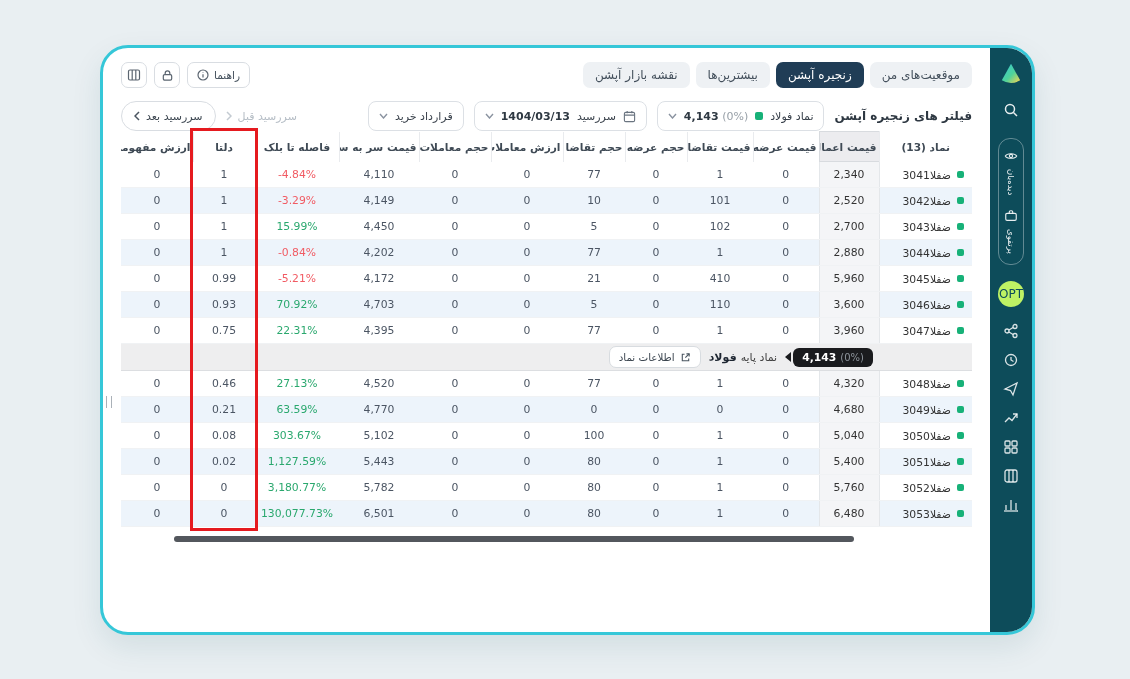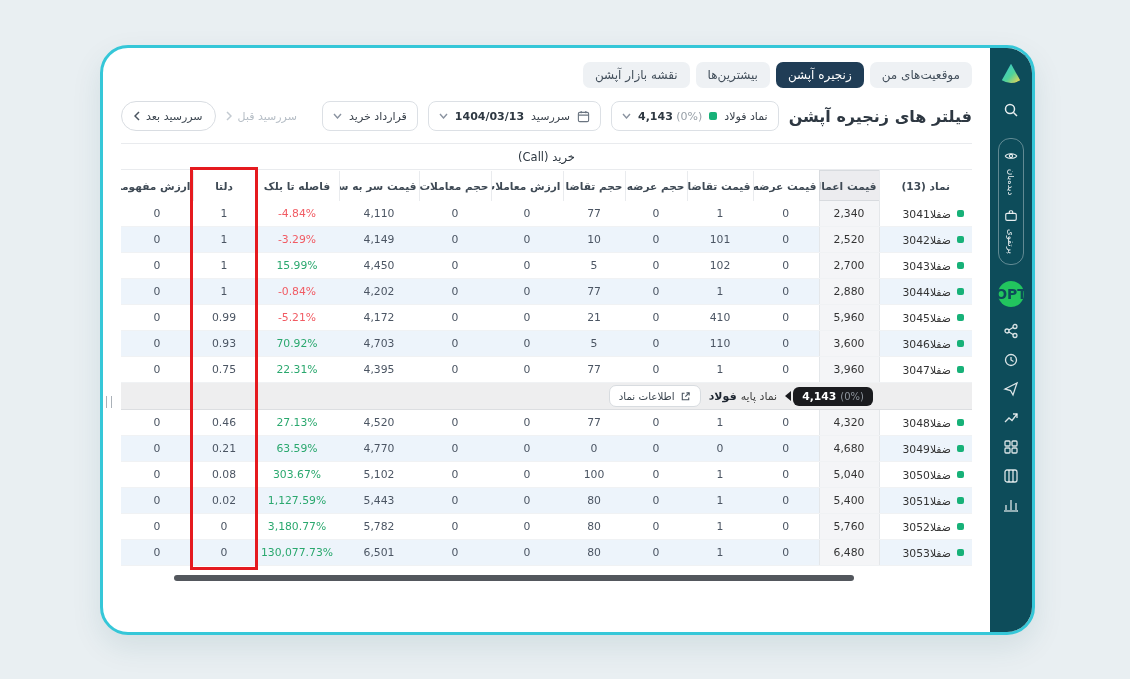--- a/index.html
+++ b/index.html
@@ -15,38 +15,38 @@
         box-shadow:0 12px 30px rgba(13,76,90,.10);}
   
   .sidebar{width:42px;background:var(--sidebar-bg);display:flex;flex-direction:column;align-items:center;
            padding:14px 0 10px;flex:none;}
   .logo{margin-bottom:14px;}
   .side-search{margin-bottom:16px;cursor:pointer;}
   .side-menu{border:1px solid rgba(255,255,255,.35);border-radius:12px;padding:10px 5px;display:flex;
              flex-direction:column;gap:14px;align-items:center;margin-bottom:16px;}
   .side-menu-item{display:flex;flex-direction:column;align-items:center;gap:6px;cursor:pointer;}
   .vtext{writing-mode:vertical-rl;font-size:8.5px;color:rgba(255,255,255,.92);}
-  .opt-badge{width:26px;height:26px;border-radius:50%;background:#22c55e;color:#0d4c5a;font-size:14px;
-             font-weight:700;display:flex;align-items:center;justify-content:center;margin-bottom:16px;cursor:pointer;}
+  .opt-badge{width:26px;height:26px;border-radius:50%;background:#bef264;color:#0d4c5a;font-size:12px;
+             font-weight:400;display:flex;align-items:center;justify-content:center;margin-bottom:16px;cursor:pointer;}
   .side-icons{display:flex;flex-direction:column;gap:13px;align-items:center;}
   .side-icons svg{cursor:pointer;display:block;}
   
   .main{flex:1;position:relative;padding:14px 18px 14px;display:flex;flex-direction:column;min-width:0;}
   .toolbar{display:flex;justify-content:space-between;align-items:center;}
   .tabs{display:flex;gap:6px;}
   .tab{border:none;background:#eef1f4;color:#44505c;font-size:12px;padding:6px 12px;border-radius:7px;cursor:pointer;}
   .tab.active{background:var(--tab-active);color:#fff;}
   .tool-icons{display:flex;gap:7px;align-items:center;}
   .icon-btn{width:26px;height:26px;border:1px solid #d9dde2;background:#fff;border-radius:7px;display:flex;
             align-items:center;justify-content:center;cursor:pointer;}
   .help-btn{height:26px;border:1px solid #d9dde2;background:#fff;border-radius:7px;display:flex;gap:5px;
             align-items:center;padding:0 9px;font-size:10.5px;color:#44505c;cursor:pointer;}
   
   .filterbar{display:flex;align-items:center;gap:10px;margin-top:13px;}
-  .filter-title{font-size:16px;font-weight:600;color:#2e3842;}
+  .filter-title{font-size:12px;font-weight:600;color:#2e3842;}
   .dd{height:30px;border:1px solid #dce0e5;border-radius:8px;background:#fff;display:flex;align-items:center;
       gap:7px;padding:0 10px;font-size:11px;color:#3a424c;cursor:pointer;}
   .dd .pct{color:#98a0a8;}
   .dd .val{font-weight:600;color:#2e3842;}
   .sym-dot-sq{width:8px;height:8px;border-radius:2px;background:var(--dot-green);display:inline-block;}
   .spacer{flex:1;}
   .nav-prev{display:flex;align-items:center;gap:6px;font-size:11px;color:#b6bec6;background:none;border:none;cursor:pointer;}
   .nav-next{height:30px;display:flex;align-items:center;gap:6px;font-size:11px;color:#3c4650;background:#fff;
             border:1px solid #d9dde2;border-radius:15px;padding:0 12px;cursor:pointer;}
   
@@ -170,20 +170,43 @@
 
     <main class="main">
 
       <div class="toolbar">
         <div class="tabs">
             <button class="tab">موقعیت‌های من</button>
             <button class="tab active">زنجیره آپشن</button>
             <button class="tab">بیشترین‌ها</button>
             <button class="tab">نقشه بازار آپشن</button>
           </div>
+        <div class="tool-icons">
+          <button class="help-btn">
+            <span>راهنما</span>
+            <svg width="12" height="12" viewBox="0 0 12 12" fill="none" stroke="#5b6570" stroke-width="1.2">
+                <circle cx="6" cy="6" r="5"></circle>
+                <line x1="6" y1="5.2" x2="6" y2="8.6"></line>
+                <line x1="6" y1="3.2" x2="6" y2="3.8"></line>
+              </svg>
+          </button>
+          <button class="icon-btn">
+            <svg width="13" height="13" viewBox="0 0 14 14" fill="none" stroke="#5b6570" stroke-width="1.3">
+                <rect x="2.5" y="6" width="9" height="6" rx="1.5"></rect>
+                <path d="M4.5 6 V4.5 a2.5 2.5 0 0 1 5 0 V6"></path>
+              </svg>
+          </button>
+          <button class="icon-btn">
+            <svg width="14" height="14" viewBox="0 0 14 14" fill="none" stroke="#5b6570" stroke-width="1.2">
+                <rect x="1.5" y="2" width="11" height="10" rx="1.5"></rect>
+                <line x1="5.2" y1="2" x2="5.2" y2="12"></line>
+                <line x1="8.8" y1="2" x2="8.8" y2="12"></line>
+              </svg>
+          </button>
+        </div>
       </div>
 
       <div class="filterbar">
         <span class="filter-title">فیلتر های زنجیره آپشن</span>
 
         <div class="dd">
           <span>نماد فولاد</span>
           <span class="sym-dot-sq"></span>
           <span dir="ltr"><span class="val">4,143</span> <span class="pct">(0%)</span></span>
           <svg width="9" height="6" viewBox="0 0 9 6" fill="none" stroke="#8a93a0" stroke-width="1.4">
@@ -221,21 +244,20 @@
             </svg>
         </button>
         <button class="nav-next">
           <span>سررسید بعد</span>
           <svg width="6" height="10" viewBox="0 0 6 10" fill="none" stroke="#4a5560" stroke-width="1.5">
               <polyline points="5,1 1,5 5,9"></polyline>
             </svg>
         </button>
       </div>
 
-      <div class="call-header">خرید (Call)</div>
 
       <div class="table-wrap">
         <table>
           <colgroup>
             <col>
               <col style="width:60px">
               <col style="width:66px">
               <col style="width:66px">
             <col style="width:62px">
               <col style="width:62px">

